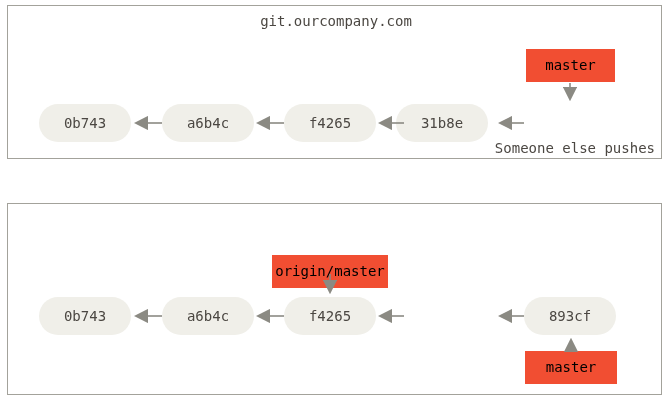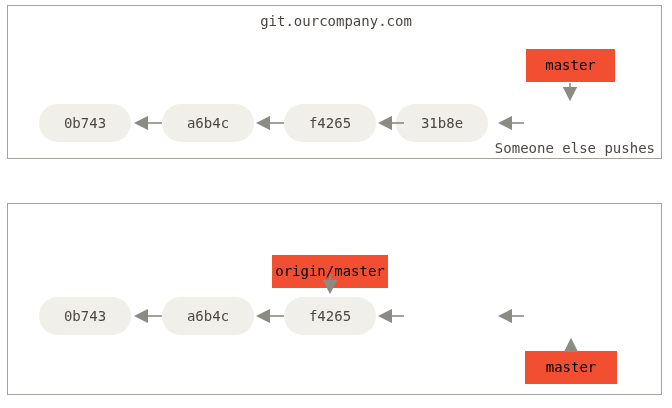--- a/index.html
+++ b/index.html
@@ -96,20 +96,21 @@
 
   <div class="note">Someone else pushes</div>
 
   <div class="panel panel-local"></div>
 
   <div class="branch-label" style="left:272px; top:240px; width:116px; height:33px; line-height:33px;margin-top:15px;">origin/master</div>
 
   <div class="pill" style="left:39px;  top:297px;">0b743</div>
   <div class="pill" style="left:162px; top:297px;">a6b4c</div>
   <div class="pill" style="left:284px; top:297px;">f4265</div>
+  <div class="pill" style="left:524px; top:297px;">893cf</div>
 
   <div class="branch-label" style="left:525px; top:351px; width:92px; height:33px; line-height:33px;">master</div>
 
   <svg class="arrows" width="672" height="408" viewBox="0 0 672 408">
     <defs>
       <marker id="ah" markerWidth="9" markerHeight="9" refX="7" refY="4.5" orient="auto">
         <path class="arrowhead-shape" d="M0,0 L9,4.5 L0,9 z"></path>
       </marker>
     </defs>
 

